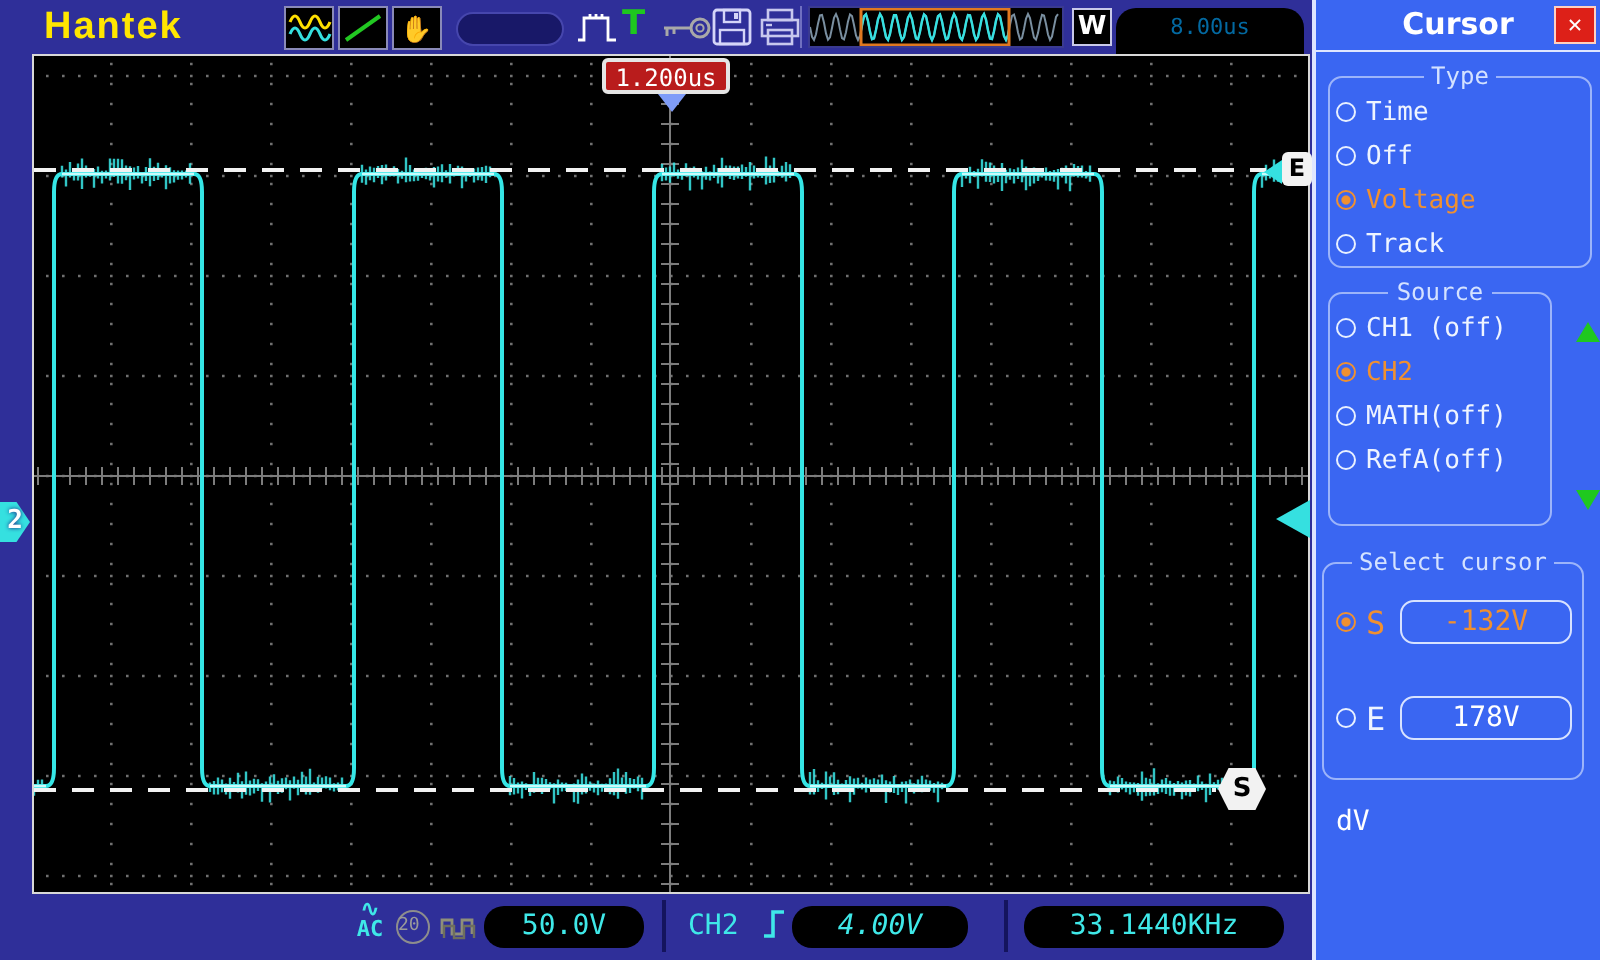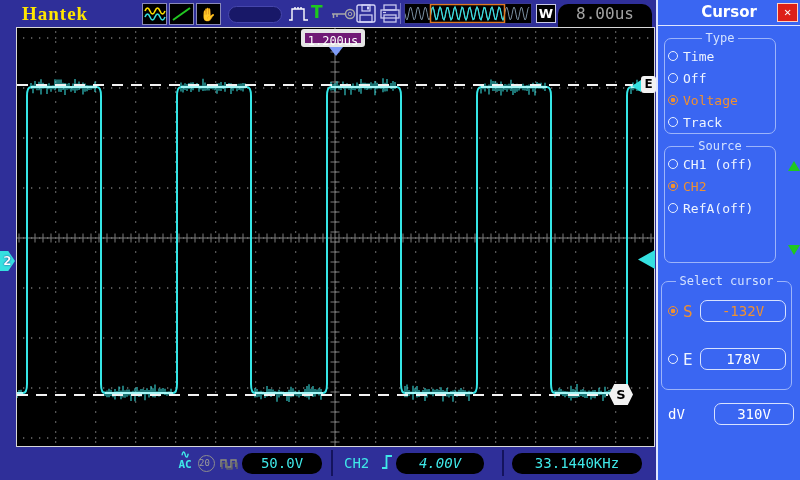--- a/index.html
+++ b/index.html
@@ -1,44 +1,44 @@
 <!DOCTYPE html>
 <html><head>
 <meta charset="utf-8">
 <style>
   * { margin:0; padding:0; box-sizing:border-box; }
   html,body { width:800px; height:480px; background:#2f2f99; overflow:hidden;
               font-family:"DejaVu Sans Mono", monospace; }
   .screen { position:absolute; width:800px; height:480px; background:#2f2f99; }
 
   
-  .logo { position:absolute; left:22px; top:3px; font-family:Liberation Serif, serif;
+  .logo { position:absolute; left:22px; top:3px; font-family:Liberation Sans, sans-serif;
           font-weight:bold; font-size:19px; color:#ffe600; letter-spacing:1px; }
   .tbtn { position:absolute; top:3px; width:25px; height:22px; background:#000;
           border:1px solid #8a8ab8; display:flex; align-items:center; justify-content:center; }
   .oval-btn { position:absolute; left:228px; top:6px; width:54px; height:17px;
           background:#181868; border:1px solid #4646ad; border-radius:9px; }
   .ticon { position:absolute; display:flex; align-items:center; justify-content:center; }
   .t-label { position:absolute; left:311px; top:2px; color:#1ec81e; font-weight:bold;
           font-size:17px; font-family:"DejaVu Sans",sans-serif; }
   .vsep { position:absolute; width:1px; background:#7070c0; }
   .preview { position:absolute; left:404px; top:3px; width:128px; height:21px;
           background:#000; border:1px solid #3a3a90; }
   .wbtn { position:absolute; left:536px; top:4px; width:20px; height:19px; background:#000;
           border:1px solid #c9c9e8; color:#fff; font-weight:bold; font-size:13px;
           font-family:"DejaVu Sans",sans-serif; text-align:center; line-height:17px; }
   .pill { background:#000; border-radius:10px; text-align:center; }
   .tb-pill { position:absolute; left:558px; top:4px; width:94px; height:34px;
-          color:#a3a3a3; font-size:16px; line-height:19px; }
+          color:#0369a1; font-size:11px; line-height:19px; }
 
   
   .plot { position:absolute; left:16px; top:27px; width:639px; height:420px;
           background:#000; border:1px solid #d8d8d8; }
-  .tag { position:absolute; left:284px; top:1px; width:64px; height:18px; background:#701a75;
-          border:4px solid #e5e5e5; border-radius:3px; color:#fff; font-size:12px;
+  .tag { position:absolute; left:284px; top:1px; width:64px; height:18px; background:#b91c1c;
+          border:2px solid #e5e5e5; border-radius:3px; color:#fff; font-size:12px;
           text-align:center; line-height:16px; z-index:5; }
   .tag-ptr { position:absolute; left:312px; top:19px; width:14px; height:9px; background:#7f9cf8;
           clip-path:polygon(0 0,100% 0,50% 100%); z-index:5; }
   .emk-tri { position:absolute; left:615px; top:52px; width:9px; height:12px; background:#35e0e0;
           clip-path:polygon(100% 0,100% 100%,0 50%); z-index:6; }
   .emk-box { position:absolute; left:624px; top:48px; width:15px; height:17px; background:#f2f2f2;
           border-radius:3px; color:#000; font-weight:bold; font-size:12px; text-align:center;
           line-height:17px; z-index:6; font-family:"DejaVu Sans",sans-serif; }
   .smk { position:absolute; left:592px; top:356px; width:24px; height:21px; background:#f2f2f2;
           clip-path:polygon(22% 0,78% 0,100% 50%,78% 100%,22% 100%,0 50%);
@@ -63,21 +63,21 @@
   .sidebar { position:absolute; left:656px; top:0; width:144px; height:480px; background:#3a66f2;
           border-left:2px solid #dfe6ff; }
   .sb-title { position:absolute; left:0; top:0; width:100%; height:26px; border-bottom:1px solid #dfe6ff;
           color:#fff; font-family:"DejaVu Sans",sans-serif; font-weight:bold; font-size:15px;
           text-align:center; line-height:25px; }
   .sb-close { position:absolute; right:2px; top:3px; width:21px; height:19px; background:#dd2018;
           border:1px solid #ffd0c0; color:#fff; font-size:12px; font-weight:bold; text-align:center;
           line-height:17px; cursor:default; }
   fieldset { position:absolute; border:1px solid #9cb4fa; border-radius:7px; }
   legend { margin:0 auto; padding:0 4px; color:#d4e2ff; font-size:12px; }
-  .fs-type { left:6px; top:31px; width:112px; height:103px; }
+  .fs-type { left:6px; top:31px; width:132px; height:103px; }
   .fs-source { left:6px; top:139px; width:112px; height:124px; }
   .fs-select { left:3px; top:263px; width:131px; height:116px;margin-top:11px; }
   .opt { display:flex; align-items:center; gap:5px; height:22px; padding-left:3px;
          color:#eef4ff; font-size:13px; }
   .radio { width:10px; height:10px; border:1px solid #e8f0ff; border-radius:50%; flex:0 0 auto; }
   .sel { color:#f09030; }
   .sel .radio { border-color:#f09030;
          background:radial-gradient(circle,#f09030 0 2px,rgba(0,0,0,0) 2.6px); }
   .vrow { display:flex; align-items:center; padding:0 5px 0 6px; }
   .vbox { width:86px; height:22px; margin-left:auto; border:1px solid #d7e2ff; border-radius:7px;
@@ -235,20 +235,24 @@
       <div class="opt">
         <span class="radio"></span>
         <span>CH1 (off)</span>
       </div>
       <div class="opt sel">
         <span class="radio"></span>
         <span>CH2</span>
       </div>
       <div class="opt">
         <span class="radio"></span>
+        <span>MATH(off)</span>
+      </div>
+      <div class="opt">
+        <span class="radio"></span>
         <span>RefA(off)</span>
       </div>
     </fieldset>
 
     <div class="arrow-up"></div>
     <div class="arrow-down"></div>
 
     <fieldset class="fs-select">
       <legend>Select cursor</legend>
       <div class="vrow sel" style="margin-top:12px;">
@@ -258,16 +262,15 @@
       </div>
       <div class="vrow" style="margin-top:26px;color:#eef4ff;">
         <span class="radio"></span>
         <span style="margin-left:5px;">E</span>
         <span class="vbox">178V</span>
       </div>
     </fieldset>
 
     <div class="dvrow">
       <span>dV</span>
-      <span class="vbox">310V</span>
     </div>
   </aside>
 </div>
 
 </body></html>

